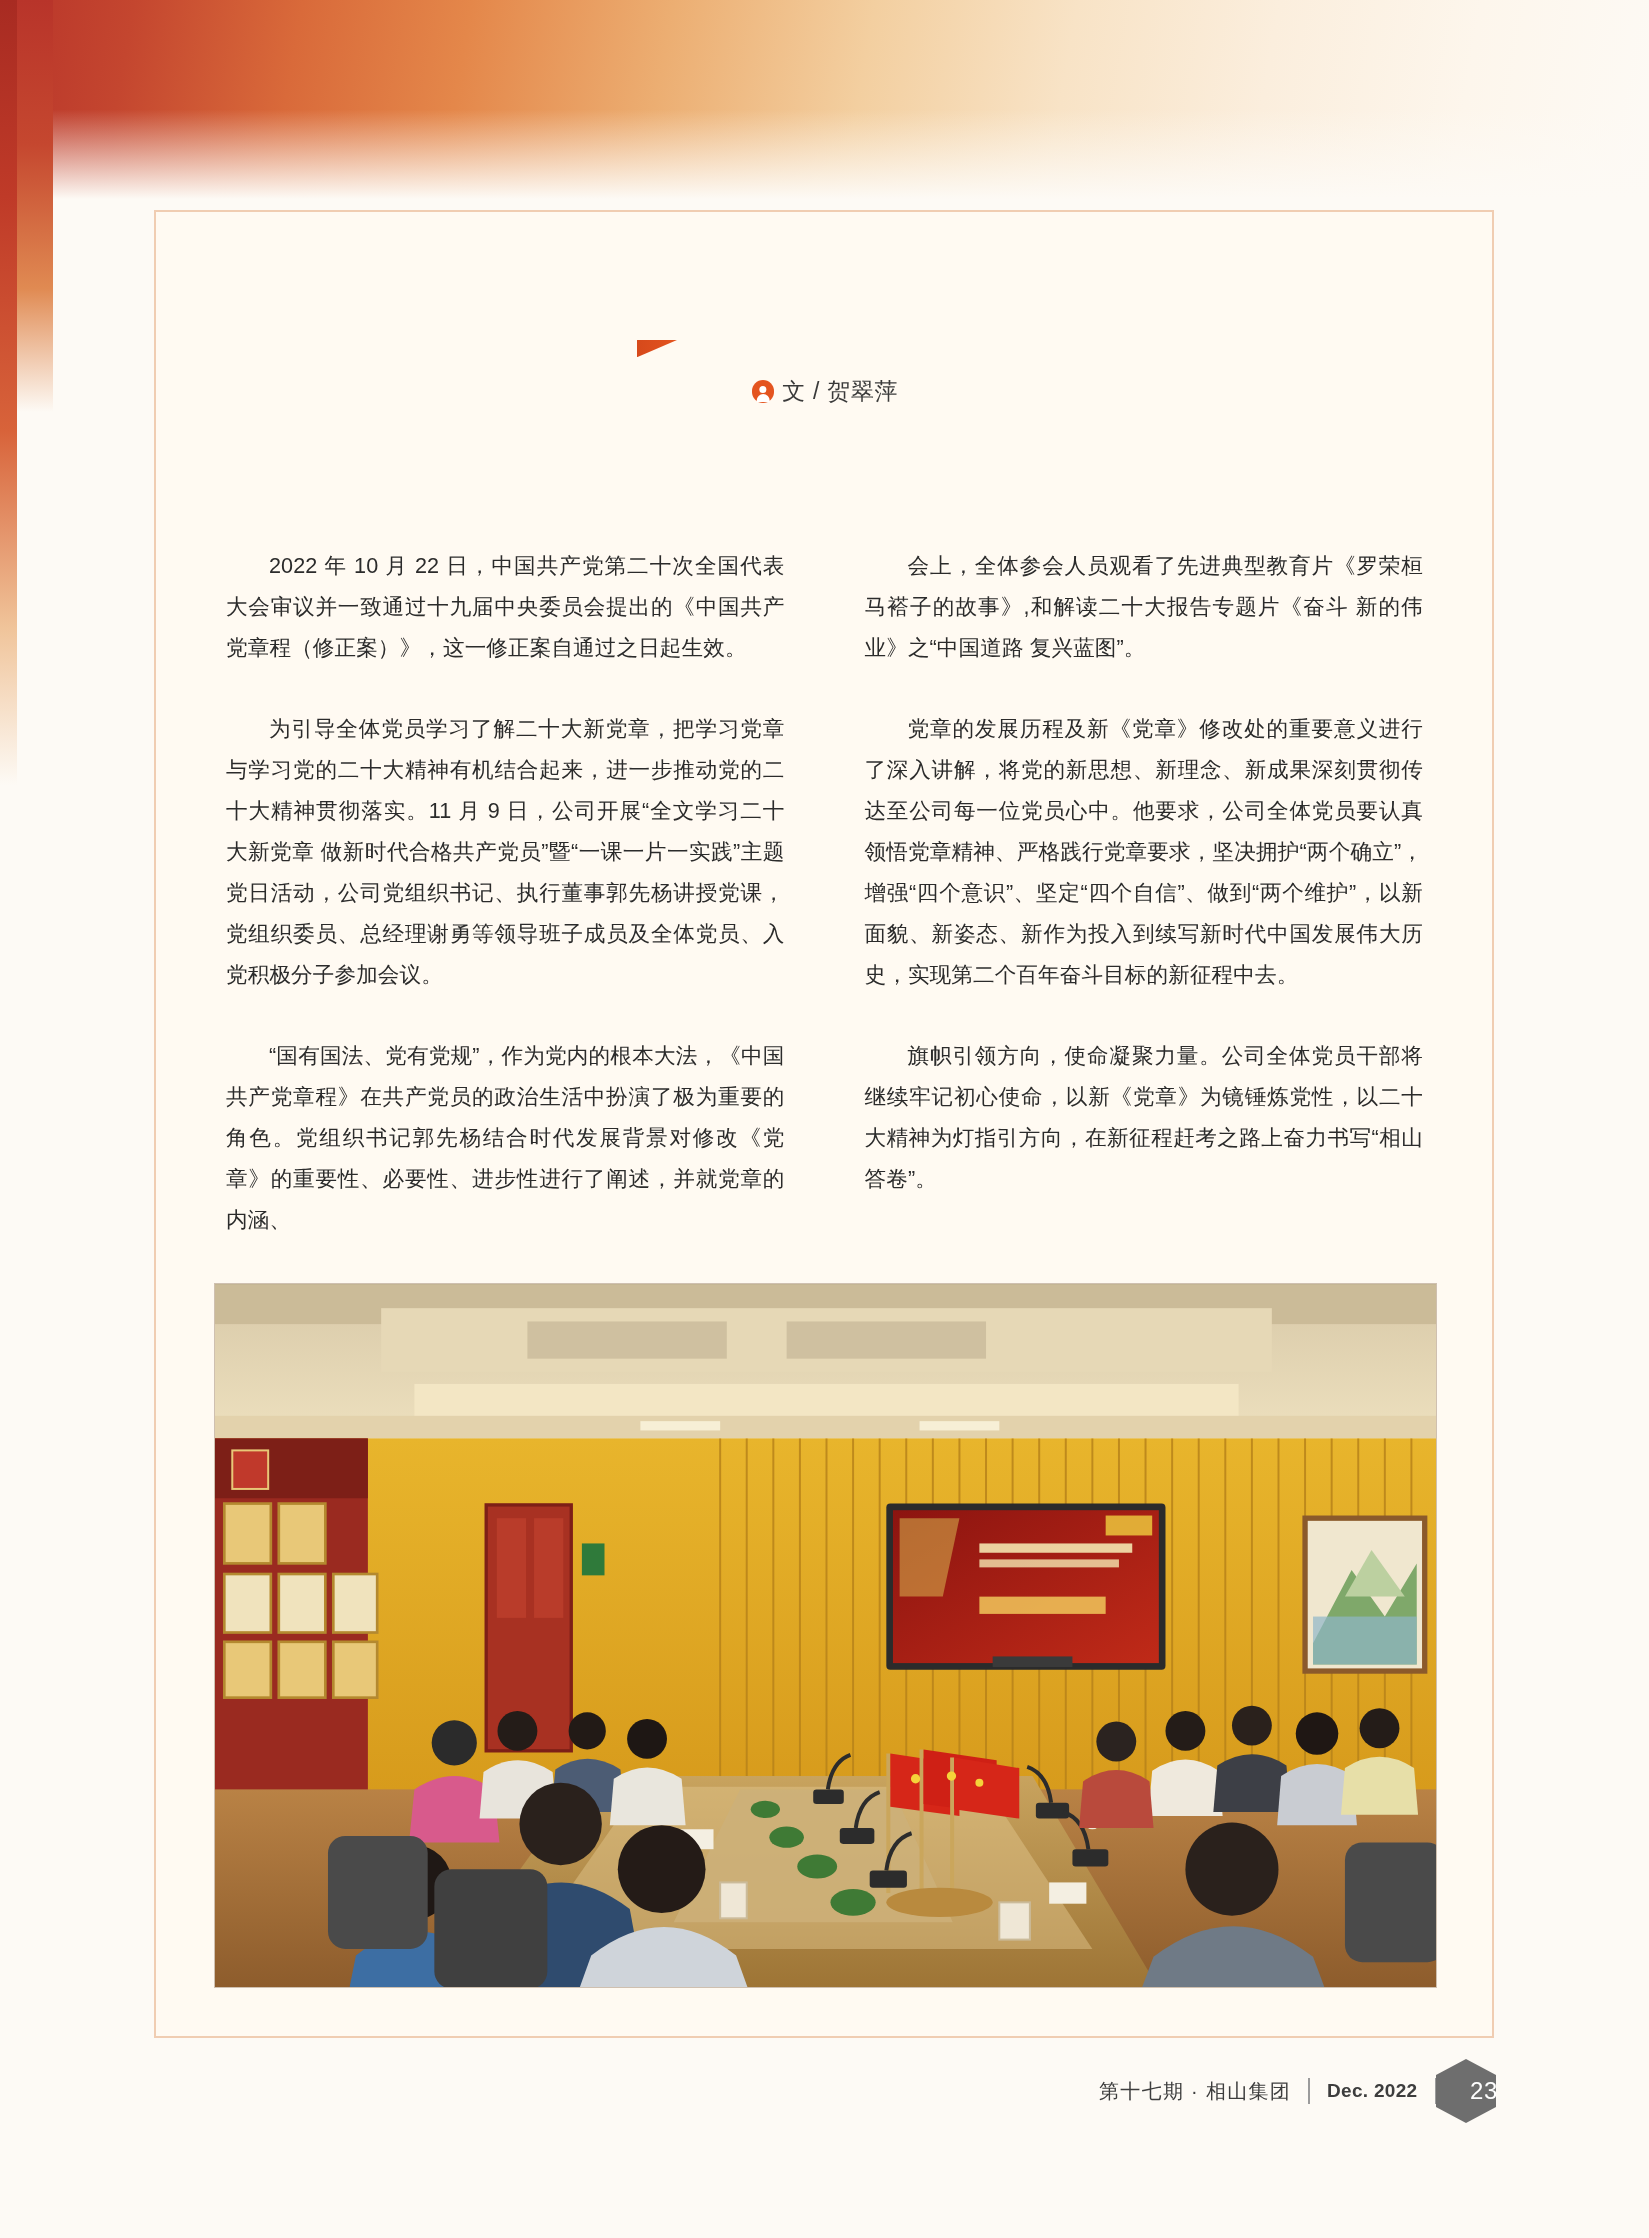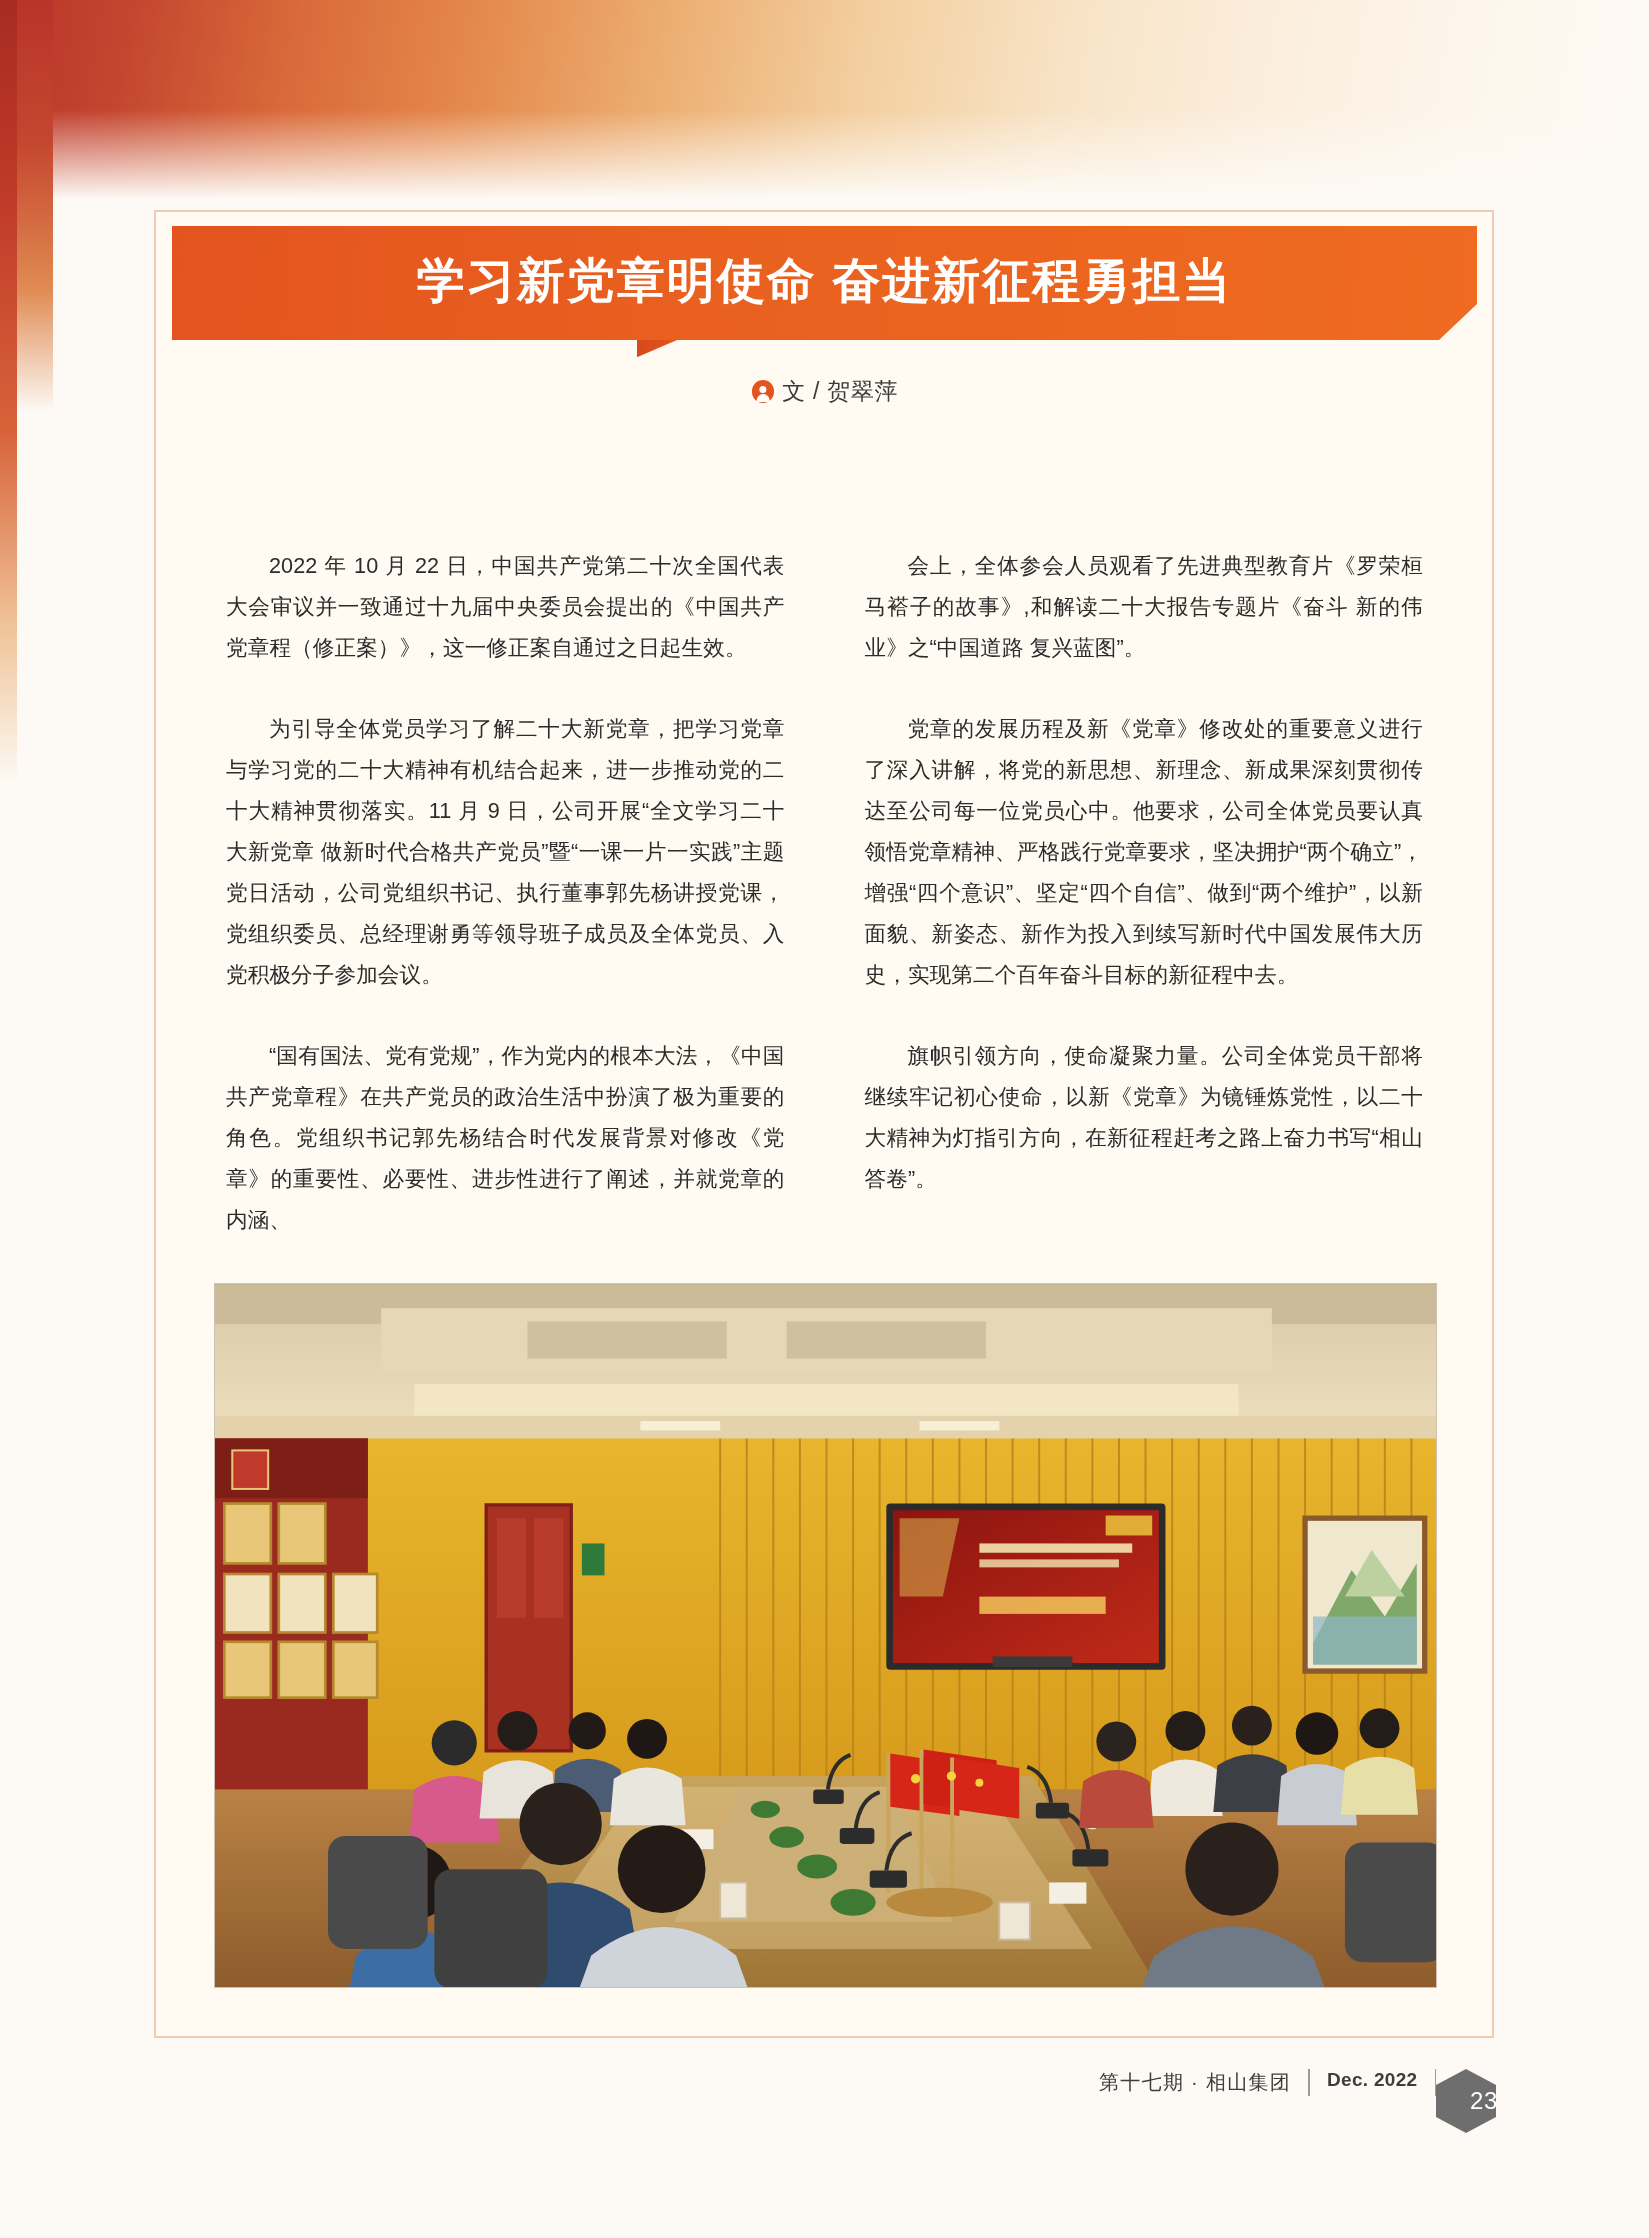--- a/index.html
+++ b/index.html
@@ -173,20 +173,21 @@
     border: 0.7px solid #cfc0b0;
   }
   .photo svg { display: block; }
 
   
   .footer {
     position: absolute;
     right: 154px;
     bottom: 126px;
     display: flex;
+    align-items: center;
     height: 44px;
   }
   .footer-text {
     font-size: 20px;
     color: #3d3d3d;
     letter-spacing: 1.3px;
     padding-right: 17.3px;
   }
   .footer-divider {
     width: 1.3px;
@@ -220,23 +221,20 @@
 </head>
 <body>
 
 <div class="top-band"></div>
 <div class="left-strip"></div>
 <div class="left-strip2"></div>
 
 <div class="page-frame"></div>
 
 <div class="banner-wrap">
-  <div class="banner">
-    <h1>学习新党章明使命 奋进新征程勇担当</h1>
-  </div>
   <div class="banner-notch"></div>
 </div>
 
 <div class="byline">
   <span class="avatar-icon"></span>
   <span class="byline-text">文 / 贺翠萍</span>
 </div>
 
 <div class="columns">
   <div class="col">

